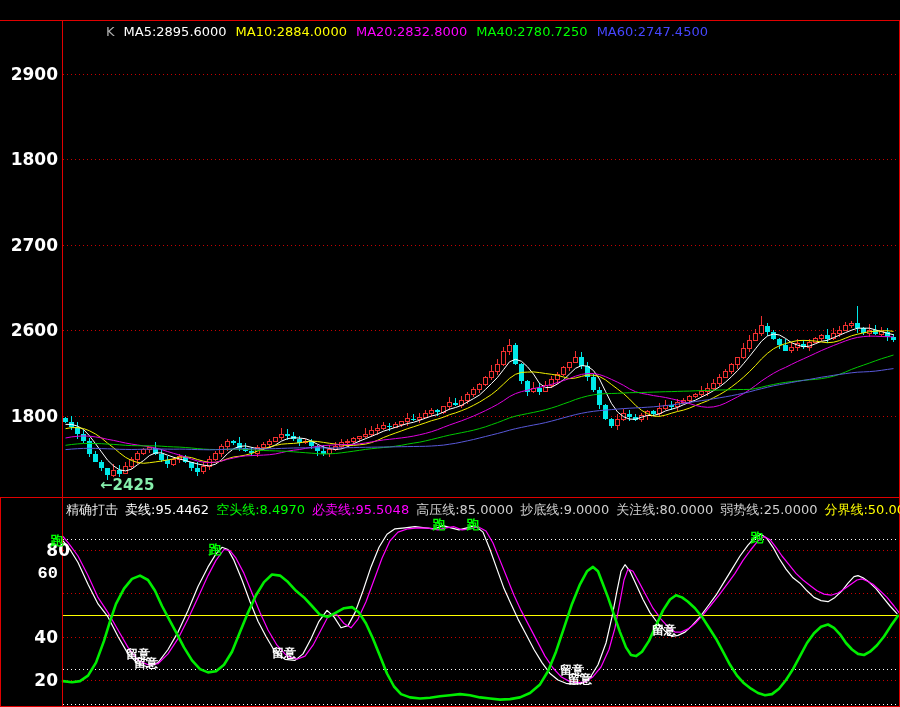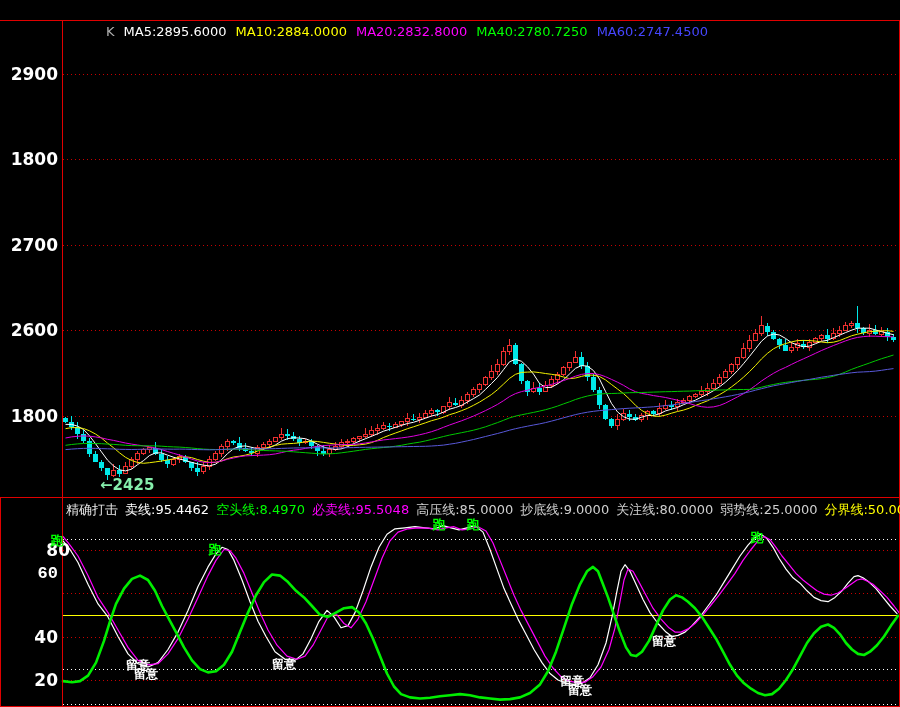--- a/index.html
+++ b/index.html
@@ -12,21 +12,21 @@
              z-index:1;letter-spacing:2px;}
   #legend{position:absolute;left:58px;top:21px;z-index:5;white-space:nowrap;padding-left:48px;}
   #legend span{font-size:13px;margin-right:9px;}
   #chartsvg{position:absolute;left:0;top:0;z-index:2;}
   .ylab{position:absolute;width:58px;text-align:right;font-size:17px;font-weight:bold;color:#fff;
         transform:translateY(-50%);z-index:4;}
   #indheader{position:absolute;left:66px;top:499px;z-index:5;white-space:nowrap;}
   #indheader span{font-size:13px;margin-right:7px;}
   .runmark{position:absolute;font-size:13px;font-weight:bold;color:#00ff00;z-index:5;
            transform:translate(-50%,0);}
-  .notice{position:absolute;font-size:12px;font-weight:bold;color:#fff;z-index:5;white-space:nowrap;margin-top:11px;}
+  .notice{position:absolute;font-size:12px;font-weight:bold;color:#fff;z-index:5;white-space:nowrap;}
   #lowlabel{position:absolute;font-size:15px;font-weight:bold;color:#86efac;z-index:5;white-space:nowrap;}
 </style>
 </head>
 <body>
 
 <div id="app">
   <div id="legend"><span style="color: rgb(176, 176, 176);">K</span><span style="color: rgb(255, 255, 255);">MA5:2895.6000</span><span style="color: rgb(255, 255, 0);">MA10:2884.0000</span><span style="color: rgb(255, 0, 255);">MA20:2832.8000</span><span style="color: rgb(0, 255, 0);">MA40:2780.7250</span><span style="color: rgb(70, 70, 255);">MA60:2747.4500</span></div>
   <svg id="chartsvg" width="900" height="707">
       <line x1="63" y1="74.19999999999999" x2="898" y2="74.19999999999999" stroke="#c80000" stroke-width="1" stroke-dasharray="1 3" shape-rendering="crispEdges"></line>
       <line x1="63" y1="159.64999999999998" x2="898" y2="159.64999999999998" stroke="#c80000" stroke-width="1" stroke-dasharray="1 3" shape-rendering="crispEdges"></line>

